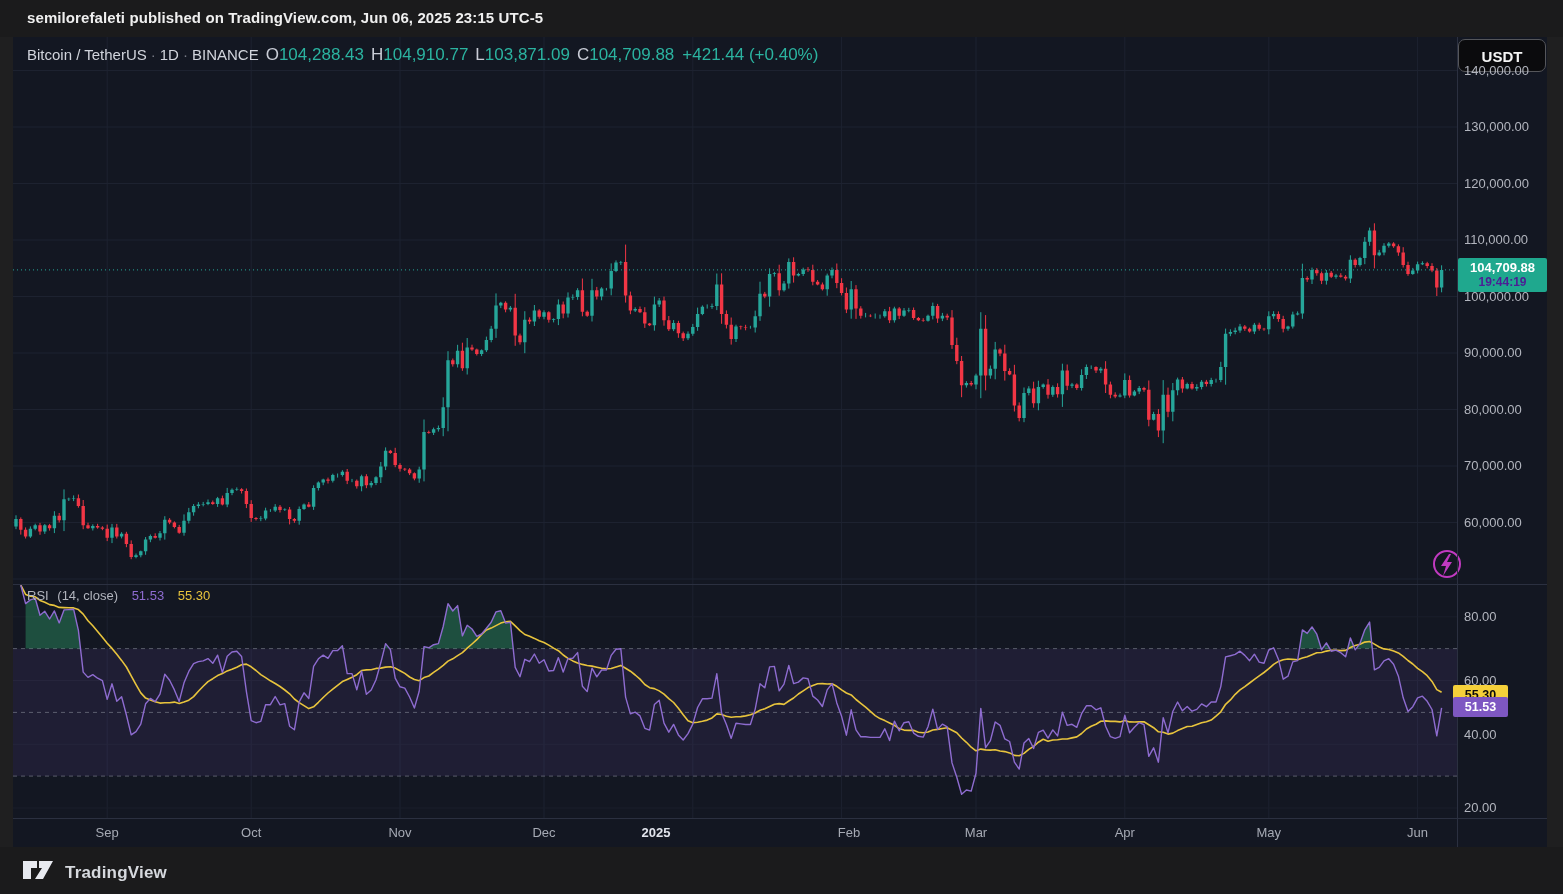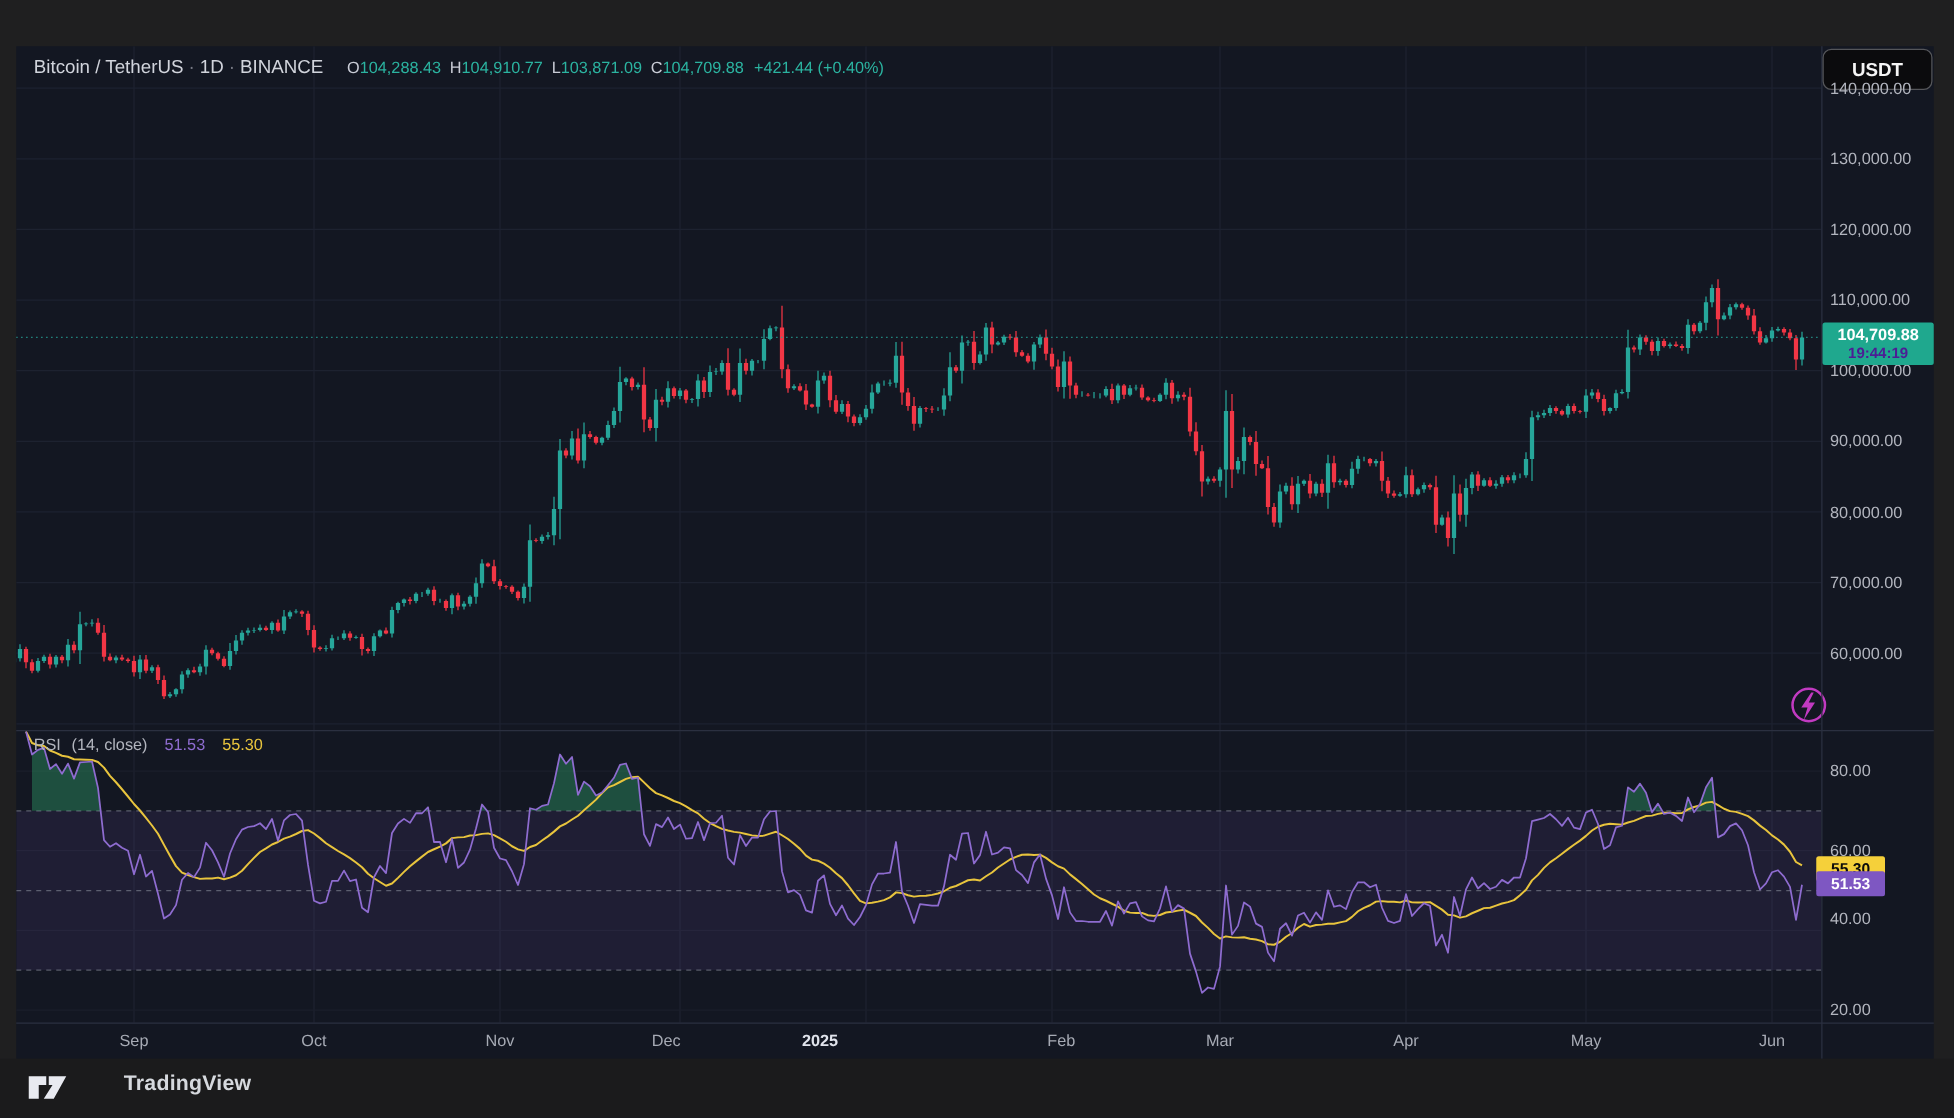--- a/index.html
+++ b/index.html
@@ -5,45 +5,48 @@
   html,body{margin:0;padding:0;background:#1f1f20;font-family:"Liberation Sans","DejaVu Sans",sans-serif;}
   .page{position:relative;width:1563px;height:894px;background:#1f1f20;overflow:hidden;}
   .top-strip{position:absolute;left:0;top:0;width:1563px;height:37px;background:#1b1b1c;}
   .top-strip span{position:absolute;left:27px;top:9px;font-size:15px;font-weight:700;color:#efefef;letter-spacing:.1px;}
   .chart-region{position:absolute;left:13px;top:37px;width:1534px;height:810px;background:#131722;}
   .plot-svg{position:absolute;left:0;top:0;}
   .pane-sep{position:absolute;left:0;width:1534px;height:1px;background:#2b3040;}
   .axis-vline{position:absolute;left:1444px;top:0;width:1px;height:810px;background:#2b3040;}
   .symbol-header{position:absolute;left:14px;top:8px;font-size:15px;color:#d1d4dc;white-space:nowrap;}
   .symbol-header .dim{color:#787b86;padding:0 4px;}
-  .symbol-header .ohlc{font-size:13px;margin-left:12px;}
+  .symbol-header .ohlc{font-size:17px;margin-left:0;}
   .symbol-header .ltr{color:#c9ccd6;margin-left:7px;}
   .symbol-header .val{color:#2bb3a0;}
   .usdt-btn{position:absolute;left:1445px;top:2px;width:88px;height:33px;background:#0b0b0d;border:1px solid #55565a;border-radius:7px;color:#f5f5f5;font-size:15px;font-weight:700;font-family:inherit;text-align:center;line-height:31px;cursor:pointer;}
   .price-axis,.time-axis,.rsi-axis{position:absolute;}
   .axis-label{position:absolute;left:1451px;color:#b2b5be;font-size:13px;white-space:nowrap;}
   .time-label{position:absolute;top:6px;transform:translateX(-50%);color:#a6aab4;font-size:13px;white-space:nowrap;}
   .time-label.bold{color:#e1e4ec;font-weight:700;}
   .time-axis{left:0;top:782px;width:1534px;height:28px;}
   .price-badge{position:absolute;left:1445px;width:89px;height:34px;border-radius:2px;text-align:center;z-index:5;}
   .price-badge .p{font-size:13px;font-weight:600;color:#ffffff;line-height:15px;margin-top:2px;}
   .price-badge .cd{font-size:12px;font-weight:600;color:#4c1d95;line-height:14px;}
   .rsi-badge{position:absolute;left:1440px;width:55px;height:20px;border-radius:2px;text-align:center;font-size:12.5px;font-weight:700;line-height:20px;z-index:5;}
   .rsi-header{position:absolute;left:14px;top:551px;font-size:13px;white-space:nowrap;z-index:4;}
   .rsi-header .t{color:#b2b5be;}
   .rsi-header .v{margin-left:10px;font-weight:400;}
   .bottom-strip{position:absolute;left:0;top:847px;width:1563px;height:47px;background:#1b1b1c;}
-  .brand{position:absolute;left:22px;top:10px;display:flex;align-items:flex-start;gap:34px;}
+  .brand{position:absolute;left:22px;top:10px;display:flex;align-items:flex-end;}
   .brand .txt{color:#d6d9de;font-size:17px;font-weight:600;margin-left:9px;letter-spacing:.2px;}
 </style>
 </head>
 <body>
 
 <div class="page">
 
+  <div class="top-strip">
+    <span>semilorefaleti published on TradingView.com, Jun 06, 2025 23:15 UTC-5</span>
+  </div>
 
   <div class="chart-region">
     <svg id="plot" class="plot-svg" width="1534" height="810" viewBox="0 0 1534 810">
         <line x1="94.2" y1="0" x2="94.2" y2="547" stroke="#1d2230" stroke-width="1"></line>
         <line x1="94.2" y1="548" x2="94.2" y2="781" stroke="#1d2230" stroke-width="1"></line>
         <line x1="238.2" y1="0" x2="238.2" y2="547" stroke="#1d2230" stroke-width="1"></line>
         <line x1="238.2" y1="548" x2="238.2" y2="781" stroke="#1d2230" stroke-width="1"></line>
         <line x1="387.0" y1="0" x2="387.0" y2="547" stroke="#1d2230" stroke-width="1"></line>
         <line x1="387.0" y1="548" x2="387.0" y2="781" stroke="#1d2230" stroke-width="1"></line>
         <line x1="531.0" y1="0" x2="531.0" y2="547" stroke="#1d2230" stroke-width="1"></line>
@@ -132,21 +135,21 @@
         <div class="axis-label" style="top: 674px; margin-top: 16px;">40.00</div>
         <div class="axis-label" style="top: 763px;">20.00</div>
         <div class="rsi-badge" style="top: 648.481px; background: rgb(245, 208, 58); color: rgb(11, 11, 11);">55.30</div>
         <div class="rsi-badge" style="top: 660.498px; background: rgb(126, 87, 194); color: rgb(255, 255, 255);">51.53</div>
       </div>
 
     <div class="time-axis" id="time-axis">
         <div class="time-label" style="left: 94.2px;">Sep</div>
         <div class="time-label" style="left: 238.2px;">Oct</div>
         <div class="time-label" style="left: 387px;">Nov</div>
-        <div class="time-label" style="left: 520px;">Dec</div>
+        <div class="time-label" style="left: 531px;">Dec</div>
         <div class="time-label bold" style="left: 643px;">2025</div>
         <div class="time-label" style="left: 800px; margin-left: 36px;">Feb</div>
         <div class="time-label" style="left: 963px; text-align: center;">Mar</div>
         <div class="time-label" style="left: 1111.8px;">Apr</div>
         <div class="time-label" style="left: 1255.8px;">May</div>
         <div class="time-label" style="left: 1404.6px;">Jun</div>
       </div>
   </div>
 
   <div class="bottom-strip">

